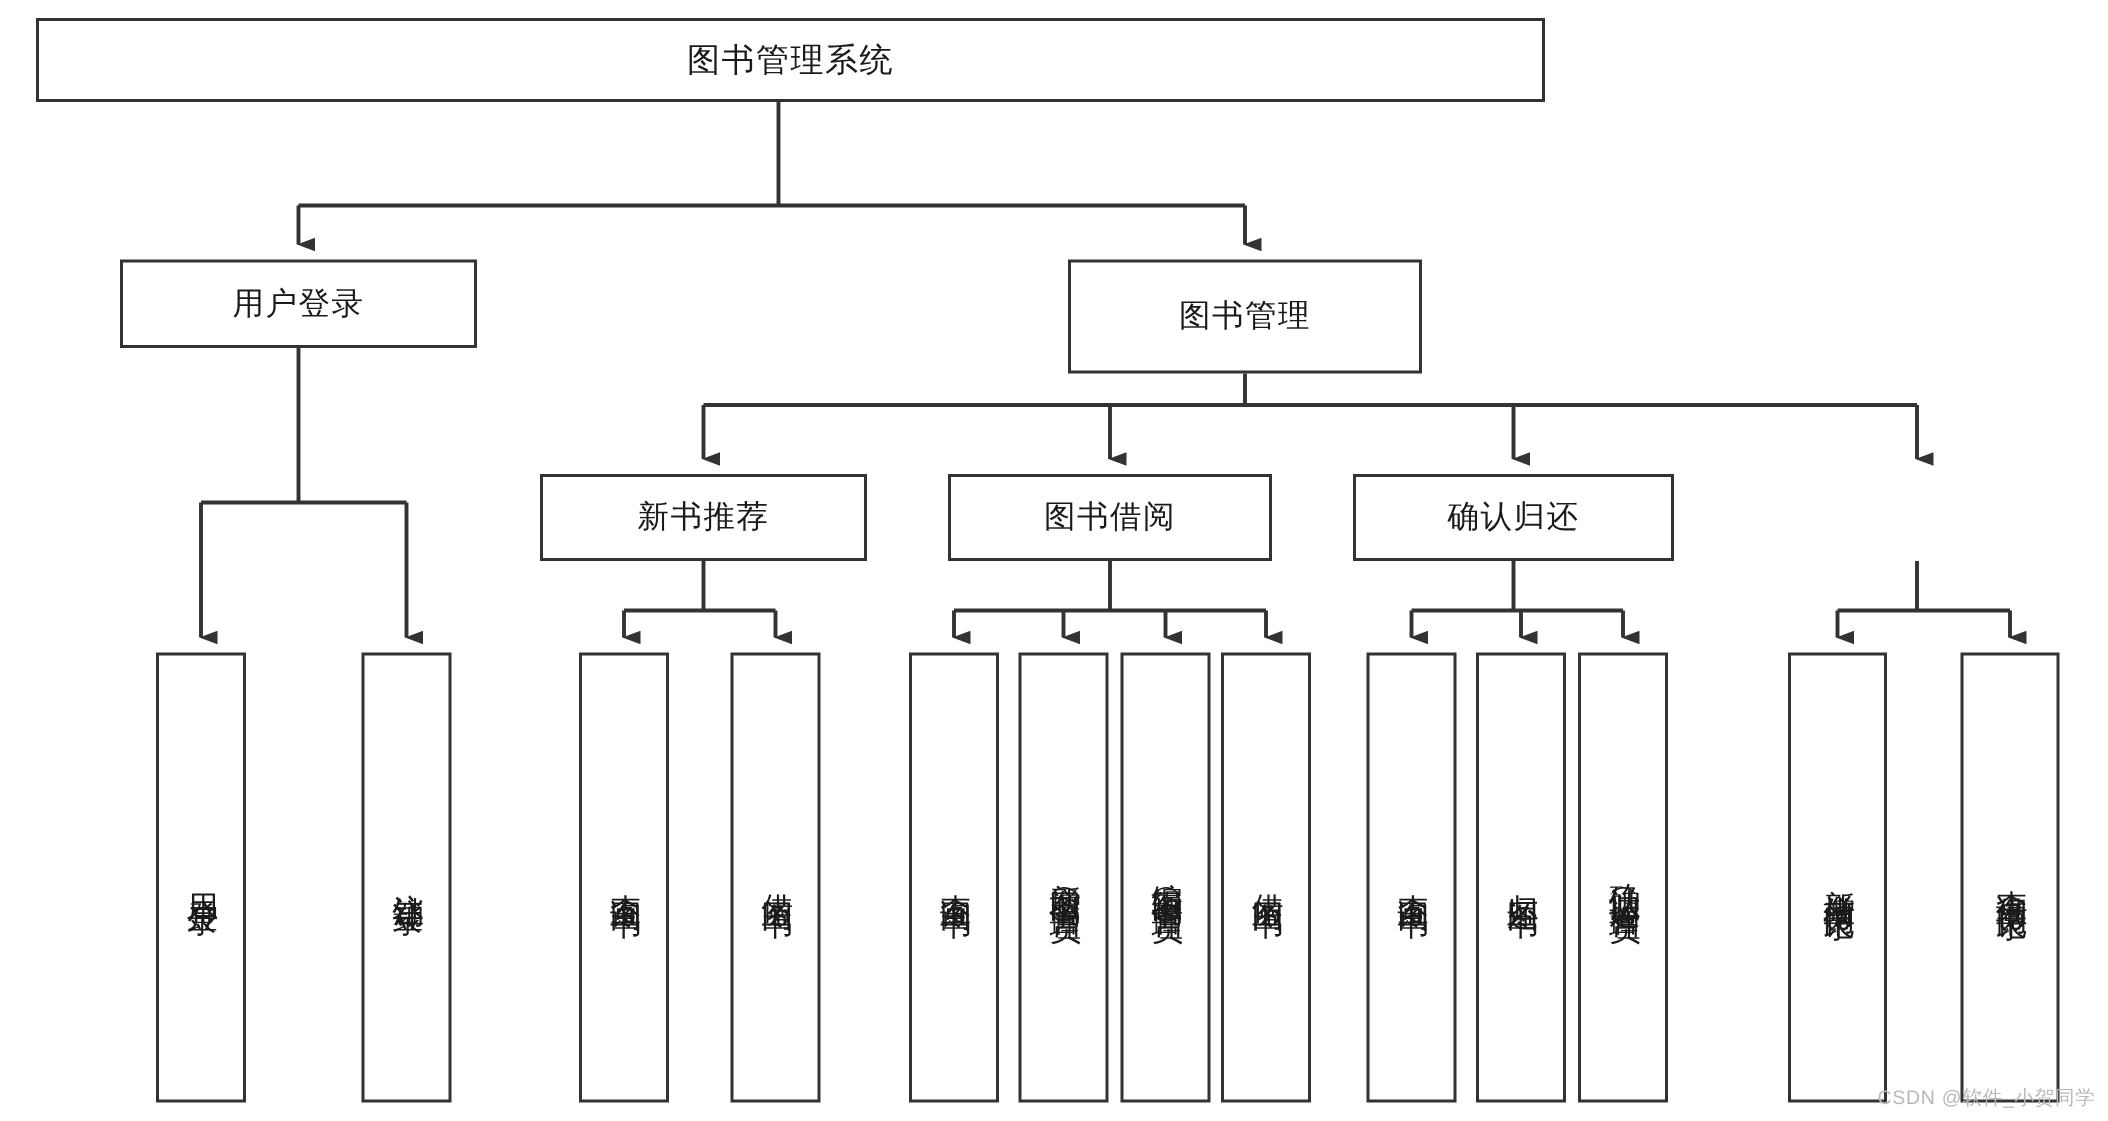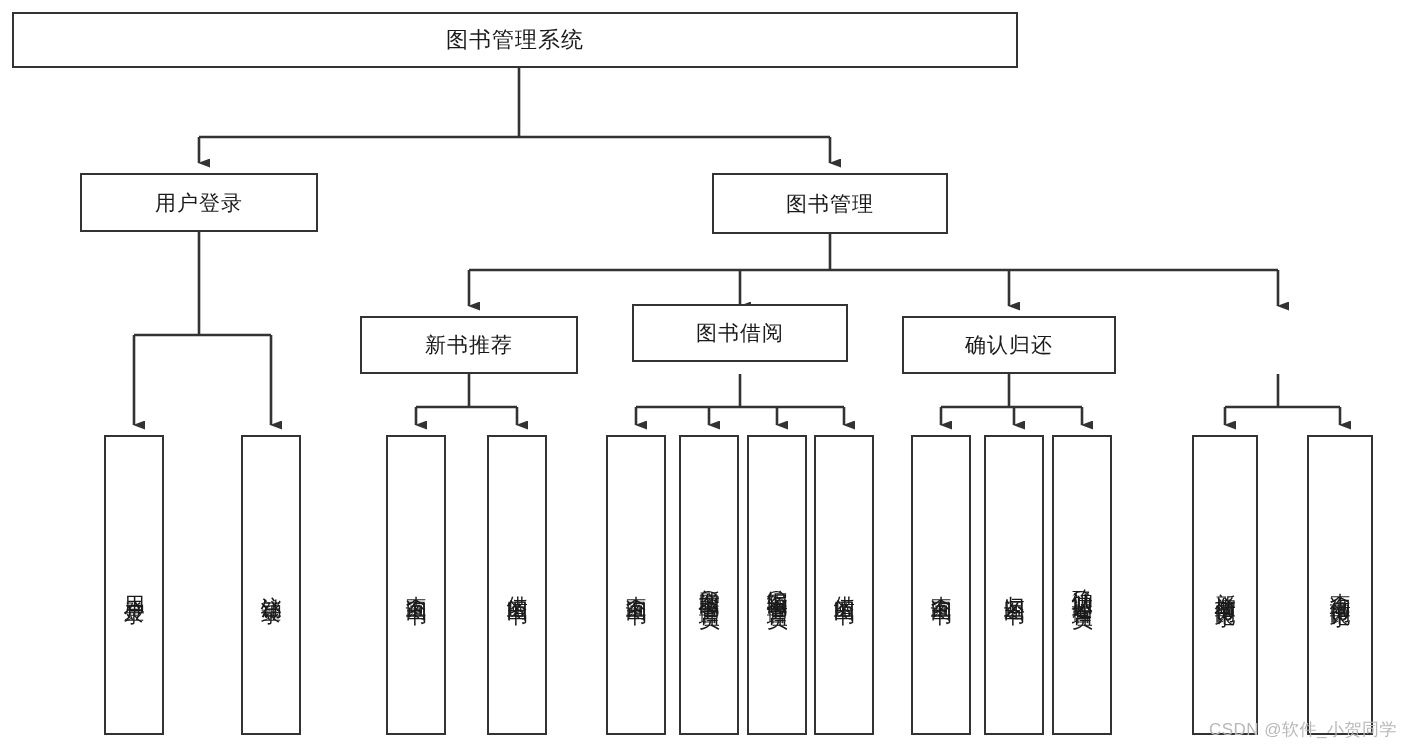--- a/index.html
+++ b/index.html
@@ -52,21 +52,21 @@
     left: 0;
     top: 0;
     width: 1405px;
     height: 747px;
     pointer-events: none;
   }
   #watermark {
     position: absolute;
     right: 8px;
     bottom: 6px;
-    font-size: 17px;
+    font-size: 13px;
     color: #b8b8b8;
     white-space: nowrap;
     letter-spacing: 0.5px;
   }
 </style>
 </head>
 <body>
 
 <div id="canvas">
 
@@ -113,35 +113,35 @@
       <path d="M1014,407 L1014,425" marker-end="url(#arw)"></path>
       <path d="M1082,407 L1082,425" marker-end="url(#arw)"></path>
 
       <path d="M1278,374 L1278,407"></path>
       <path d="M1225,407 L1340,407"></path>
       <path d="M1225,407 L1225,425" marker-end="url(#arw)"></path>
       <path d="M1340,407 L1340,425" marker-end="url(#arw)"></path>
     </g>
   </svg>
 
-  <div class="node root" style="left: 12px; top: 12px; width: 1006px; height: 56px;">
+  <div class="node root" style="left: 24px; top: 12px; width: 1006px; height: 56px;">
     <span class="label-h">图书管理系统</span>
   </div>
 
   <div class="node" style="left: 80px; top: 173px; width: 238px; height: 59px;">
     <span class="label-h">用户登录</span>
   </div>
-  <div class="node" style="left: 712px; top: 173px; width: 236px; height: 61px;">
+  <div class="node" style="left: 712px; top: 173px; width: 236px; height: 76px;">
     <span class="label-h">图书管理</span>
   </div>
 
   <div class="node" style="left: 360px; top: 316px; width: 218px; height: 58px;">
     <span class="label-h">新书推荐</span>
   </div>
-  <div class="node" style="left: 632px; top: 304px; width: 216px; height: 58px;">
+  <div class="node" style="left: 632px; top: 316px; width: 216px; height: 58px;">
     <span class="label-h">图书借阅</span>
   </div>
   <div class="node" style="left: 902px; top: 316px; width: 214px; height: 58px;">
     <span class="label-h">确认归还</span>
   </div>
 
   <div class="node leaf" style="left: 104px; top: 435px; width: 60px; height: 300px;">
     <span class="label-v">用户登录</span>
   </div>
   <div class="node leaf" style="left: 241px; top: 435px; width: 60px; height: 300px;">

